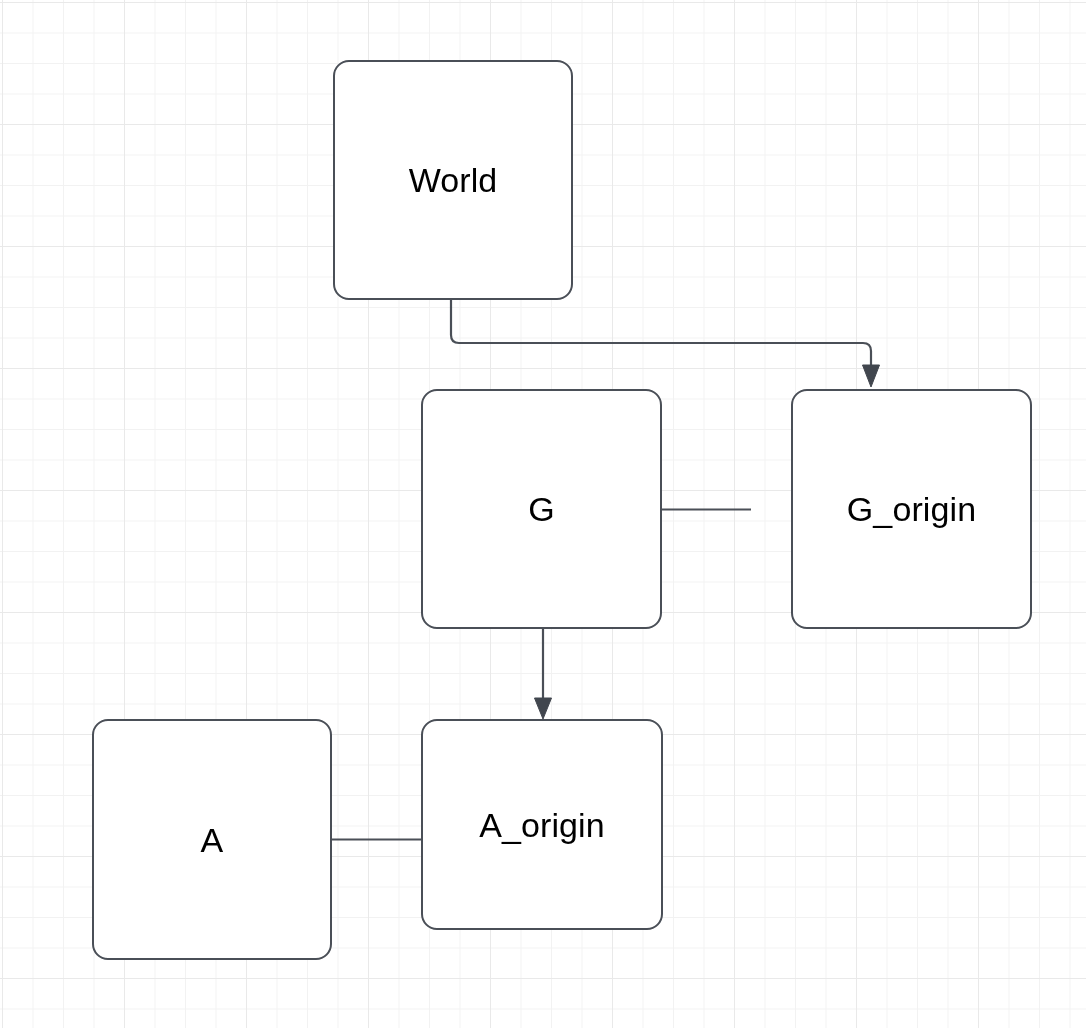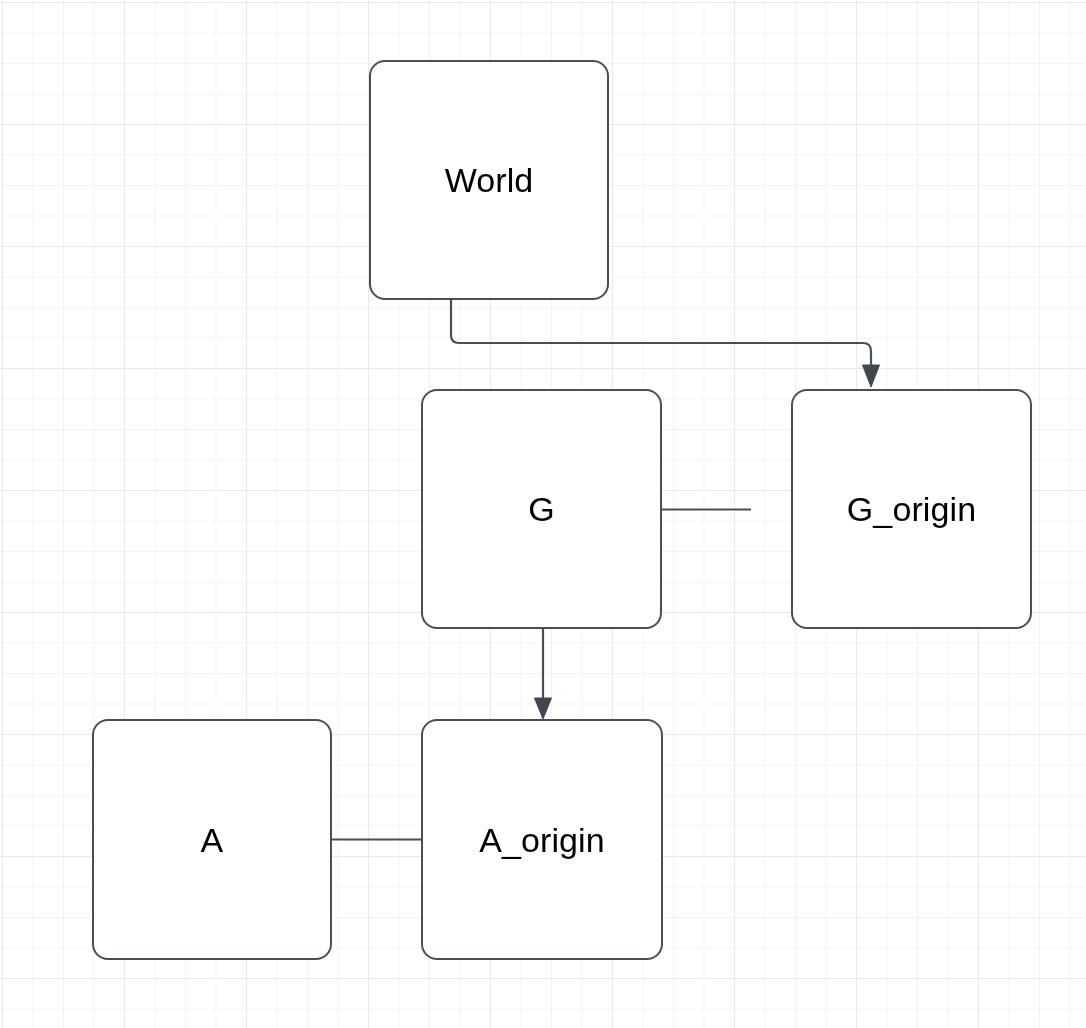--- a/index.html
+++ b/index.html
@@ -80,33 +80,33 @@
     <g>
       <path d="M 543 629 L 543 700" fill="none" stroke="#4a4f57" stroke-width="2.2" stroke-linecap="butt"></path>
       <polygon points="534.5,698 551.5,698 543,719" fill="#41464e" stroke="#41464e" stroke-width="1"></polygon>
     </g>
 
     <g>
       <path d="M 332 839.5 L 421 839.5" fill="none" stroke="#4a4f57" stroke-width="2.2" stroke-linecap="butt"></path>
     </g>
   </svg>
 
-  <div class="node" style="left:333px; top:60px; width:240px; height:240px;margin-left:36px;">
+  <div class="node" style="left:333px; top:60px; width:240px; height:240px;">
     <span class="node-label">World</span>
   </div>
 
   <div class="node" style="left:421px; top:389px; width:241px; height:240px;">
     <span class="node-label">G</span>
   </div>
 
   <div class="node" style="left:751px; top:389px; width:241px; height:240px;margin-left:40px;">
     <span class="node-label">G_origin</span>
   </div>
 
   <div class="node" style="left:92px; top:719px; width:240px; height:241px;">
     <span class="node-label">A</span>
   </div>
 
-  <div class="node" style="left:421px; top:719px; width:242px; height:241px;">
+  <div class="node" style="left:421px; top:719px; width:242px; height:211px;">
     <span class="node-label">A_origin</span>
   </div>
 
 </div>
 
 </body></html>

